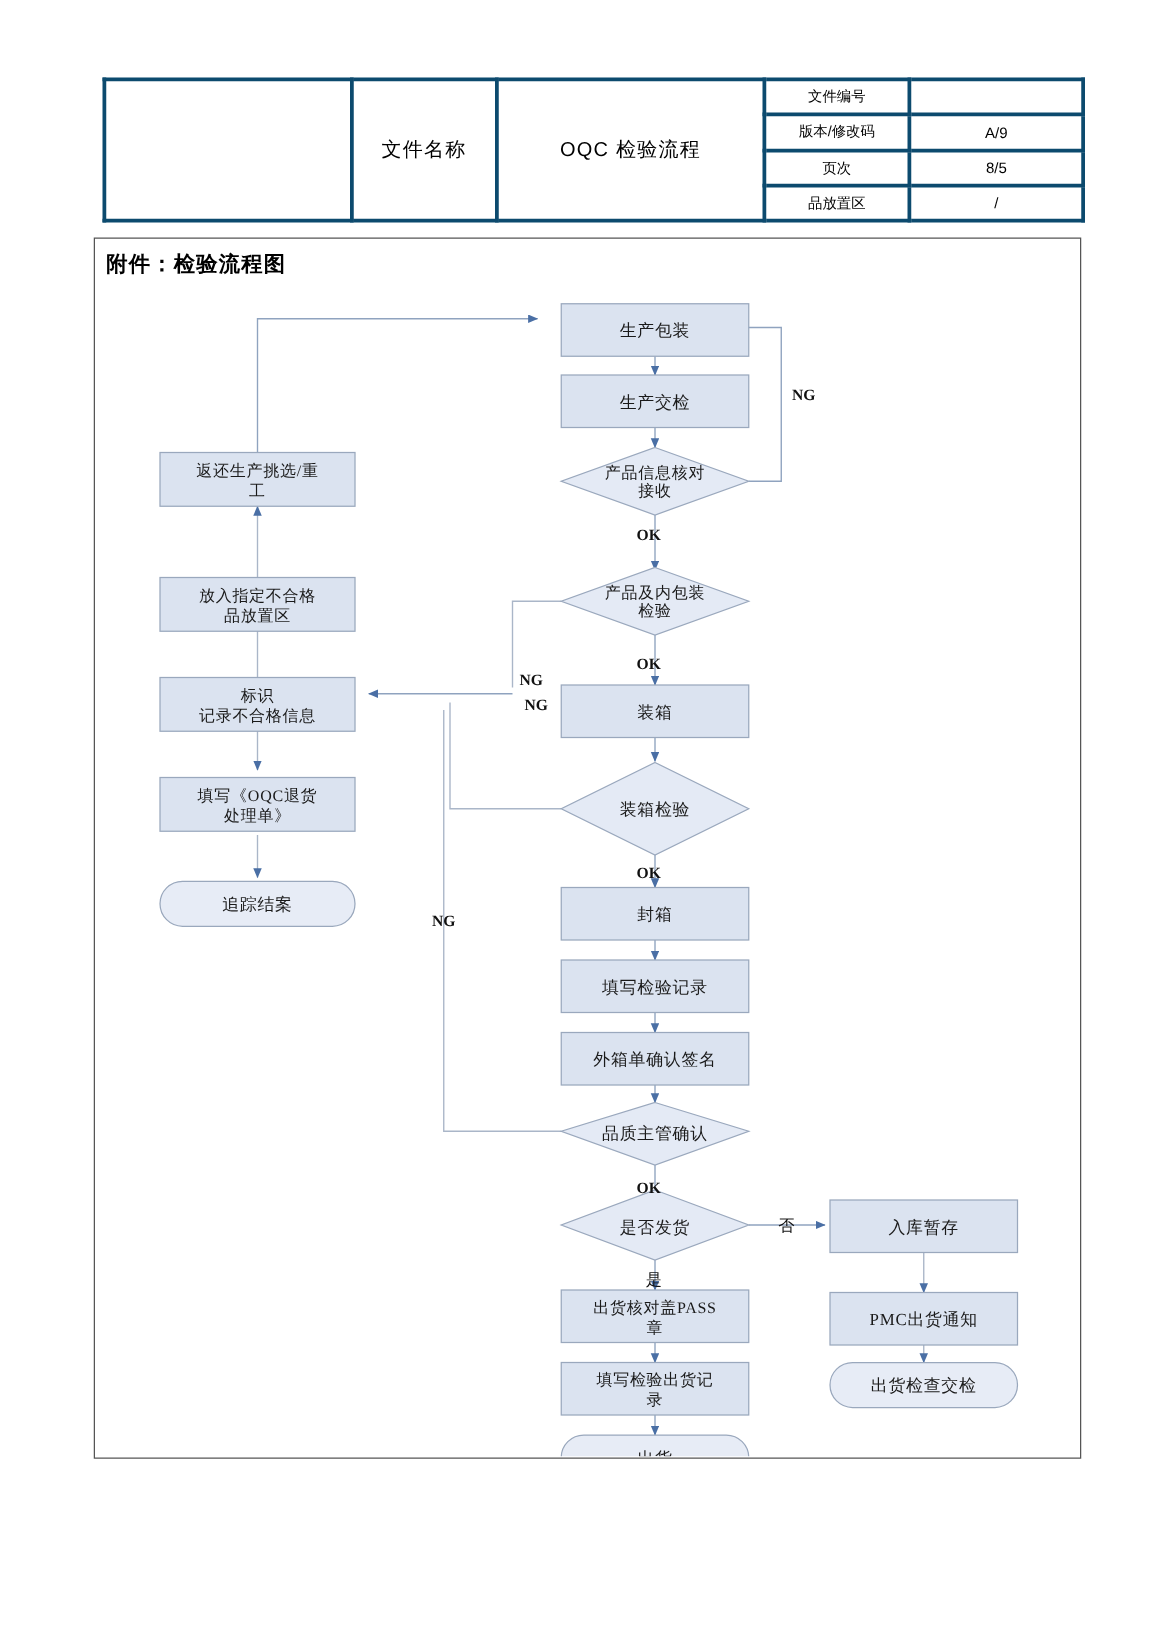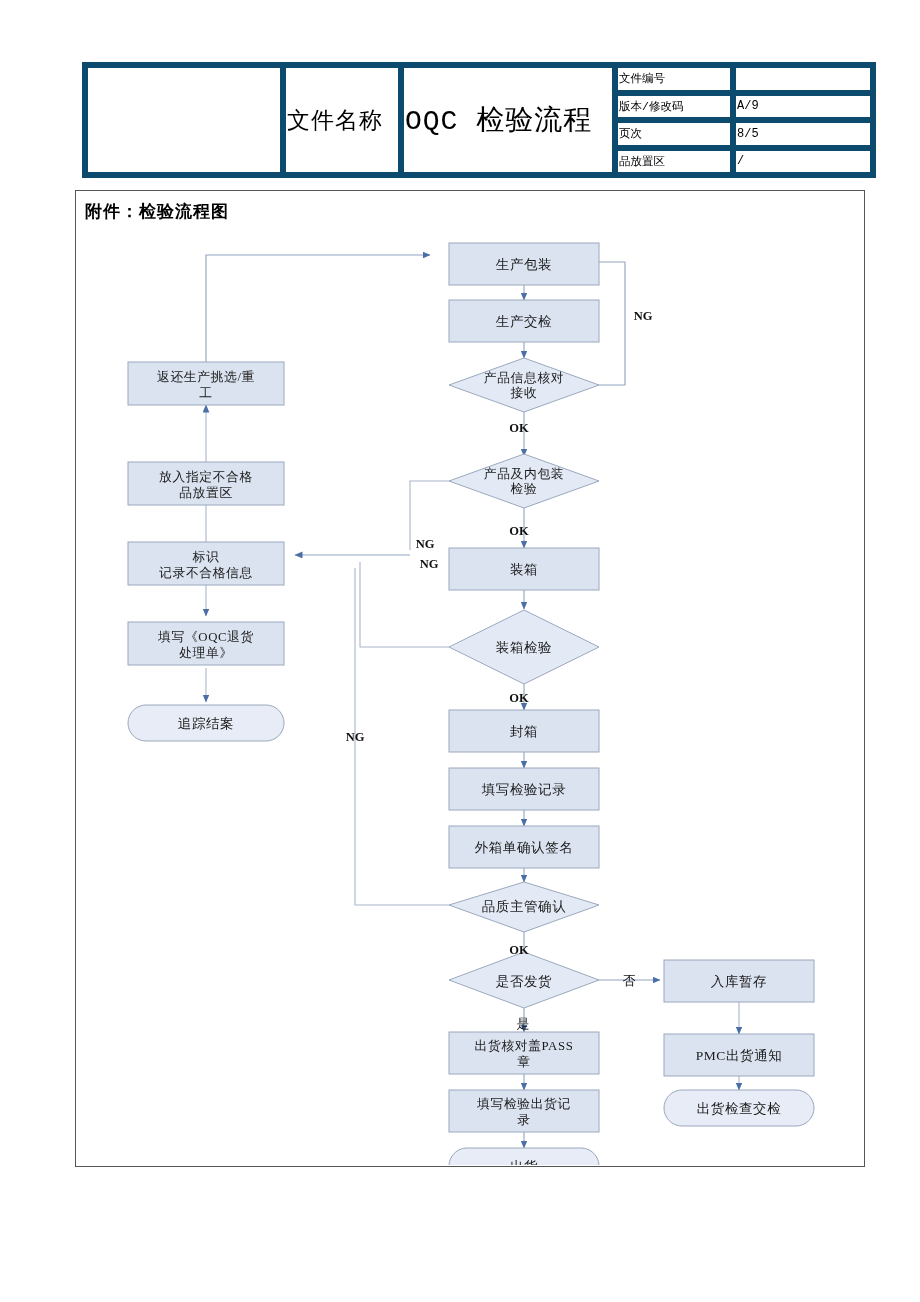--- a/index.html
+++ b/index.html
@@ -10,27 +10,27 @@
     -webkit-font-smoothing:antialiased;
   }
   .page{position:absolute;left:0;top:0;width:920px;height:1302px;overflow:hidden;}
 
   
   .header-table{
     position:absolute;left:82px;top:62px;width:786px;height:116px;
     border-collapse:collapse;table-layout:fixed;
   }
   .header-table td{
-    border:6px solid #0c4a6e;
-    vertical-align:middle;
-    font-family:Liberation Mono, monospace;
+    border:3px solid #0c4a6e;
+    text-align:center;vertical-align:middle;
+    font-family:Liberation Sans, sans-serif;
   }
   .hcell-blank{width:190px;}
-  .hcell-label{width:110px;font-size:23px;letter-spacing:1px;}
-  .hcell-title{width:206px;font-size:28px;letter-spacing:1px;margin-left:32px;}
+  .hcell-label{width:110px;font-size:16px;letter-spacing:1px;}
+  .hcell-title{width:206px;font-size:16px;letter-spacing:1px;margin-left:32px;}
   .hcell-k{width:110px;font-size:11.5px;}
   .hcell-v{width:132px;font-size:12px;}
 
   
   .chart-frame{
     position:absolute;left:75px;top:190px;width:788px;height:975px;
     border:1px solid #555;background:#fff;
   }
   .attach-title{
     position:absolute;left:85px;top:200px;

